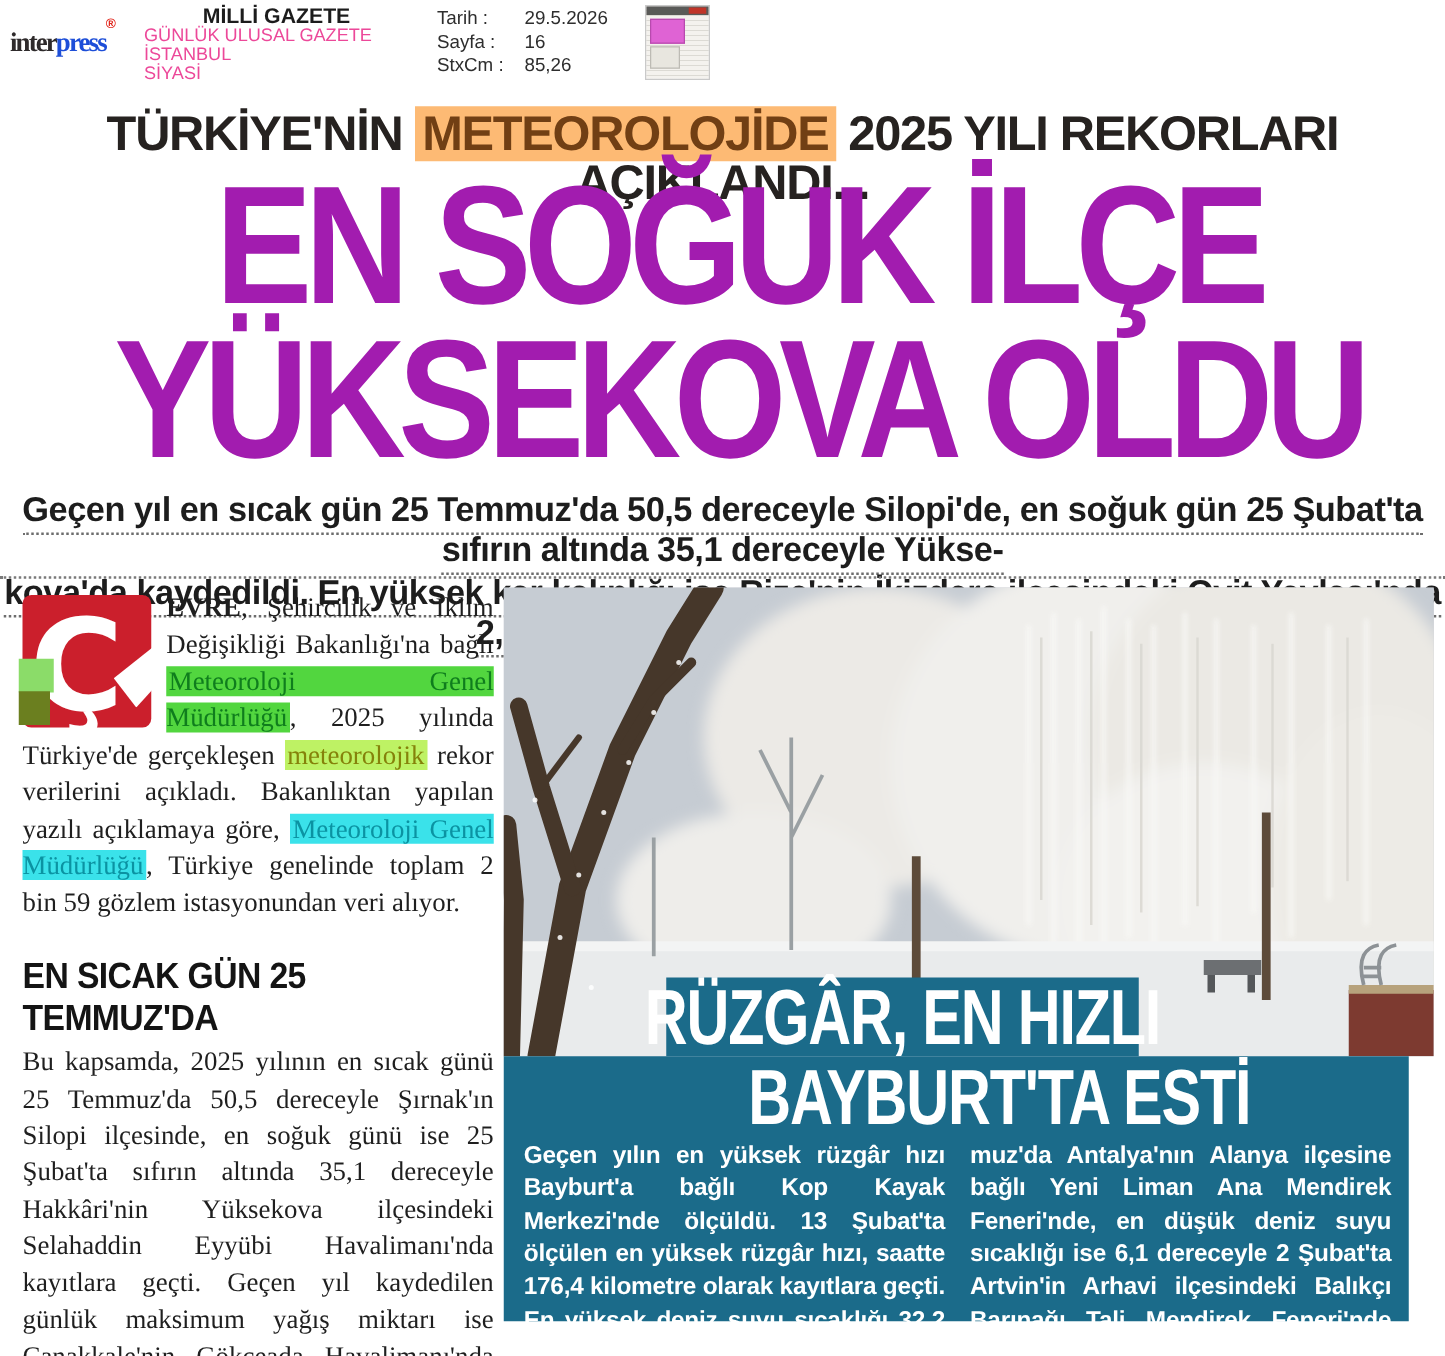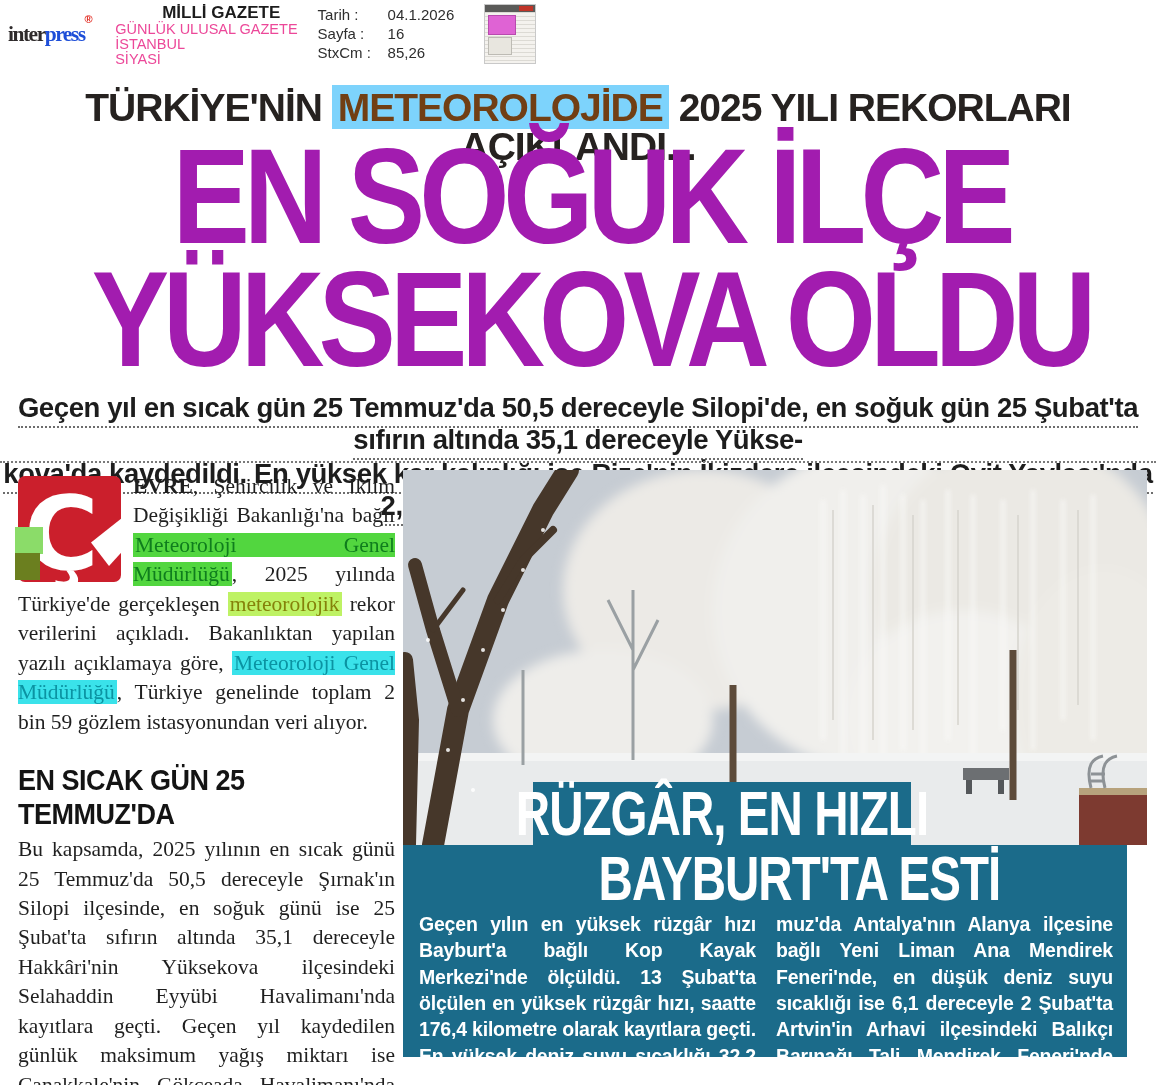--- a/index.html
+++ b/index.html
@@ -8,35 +8,35 @@
 
   
   .hdr{position:absolute;top:4px;left:8px;display:flex;align-items:flex-start;}
   .logo{font-size:32px;font-weight:bold;letter-spacing:-1.5px;line-height:1;margin-top:10px;}
   .logo .p1{color:#2e2a2b;}
   .logo .p2{color:#1d4ed8;}
   .logo .mark{color:#e1251b;font-size:11px;vertical-align:top;}
   .src{margin-left:24px;line-height:1.05;}
   .src .name{font-size:17px;font-weight:bold;color:#1c1c1c;letter-spacing:0;margin-left:47px;}
   .src .sub{font-size:14.5px;color:#ec4899;}
-  .meta{margin-left:20px;font-size:15px;color:#2e2e2e;line-height:1.25;margin-top:2px;}
+  .meta{margin-left:52px;font-size:15px;color:#2e2e2e;line-height:1.25;margin-top:2px;}
   .meta .row{display:flex;}
   .meta .lbl{width:64px;}
   .meta .val{margin-left:6px;}
   .thumb{margin-left:30px;width:50px;height:58px;border:1px solid #c9c9c9;background:
      repeating-linear-gradient(#f4f2ee 0 3px,#dcdad4 3px 4px);position:relative;overflow:hidden;}
   .thumb .top{position:absolute;top:0;left:0;right:0;height:7px;background:#5a5a58;}
   .thumb .topred{position:absolute;top:1px;right:2px;width:14px;height:5px;background:#c03428;}
   .thumb .mag{position:absolute;top:10px;left:3px;width:26px;height:18px;background:#df63d4;border:1px solid #b84aae;}
   .thumb .art{position:absolute;top:32px;left:3px;width:22px;height:16px;background:#e8e6df;border:1px solid #bdbbb4;}
 
   
   .kicker{position:absolute;top:88px;left:0;width:100%;text-align:center;
           font-weight:bold;font-size:39px;letter-spacing:-1px;color:#262220;line-height:1;}
-  .kicker .hl{background:#7dd3fc;color:#713f14;padding:1px 6px 0 6px;}
+  .kicker .hl{background:#fdba74;color:#713f14;padding:1px 6px 0 6px;}
 
   
   .headline{position:absolute;top:136px;left:13px;width:100%;text-align:center;color:#a21caf;}
   .hl-line{height:123px;}
   .hl-line span{display:inline-block;font-weight:bold;font-size:116px;line-height:104px;
     letter-spacing:-6px;transform:scale(1,1.16);transform-origin:top center;white-space:nowrap;}
 
   
   .subhead{position:absolute;top:392px;left:0;width:100%;text-align:center;
            font-weight:bold;font-size:27.5px;letter-spacing:-0.4px;color:#1d1d1d;}
@@ -93,21 +93,21 @@
     </div>
     <div class="src">
       <div class="name">MİLLİ GAZETE</div>
       <div class="sub">GÜNLÜK ULUSAL GAZETE</div>
       <div class="sub">İSTANBUL</div>
       <div class="sub">SİYASİ</div>
     </div>
     <div class="meta">
       <div class="row">
         <span class="lbl">Tarih :</span>
-        <span class="val">04.1.2026</span>
+        <span class="val">29.5.2026</span>
       </div>
       <div class="row">
         <span class="lbl">Sayfa :</span>
         <span class="val">16</span>
       </div>
       <div class="row">
         <span class="lbl">StxCm :</span>
         <span class="val">85,26</span>
       </div>
     </div>

